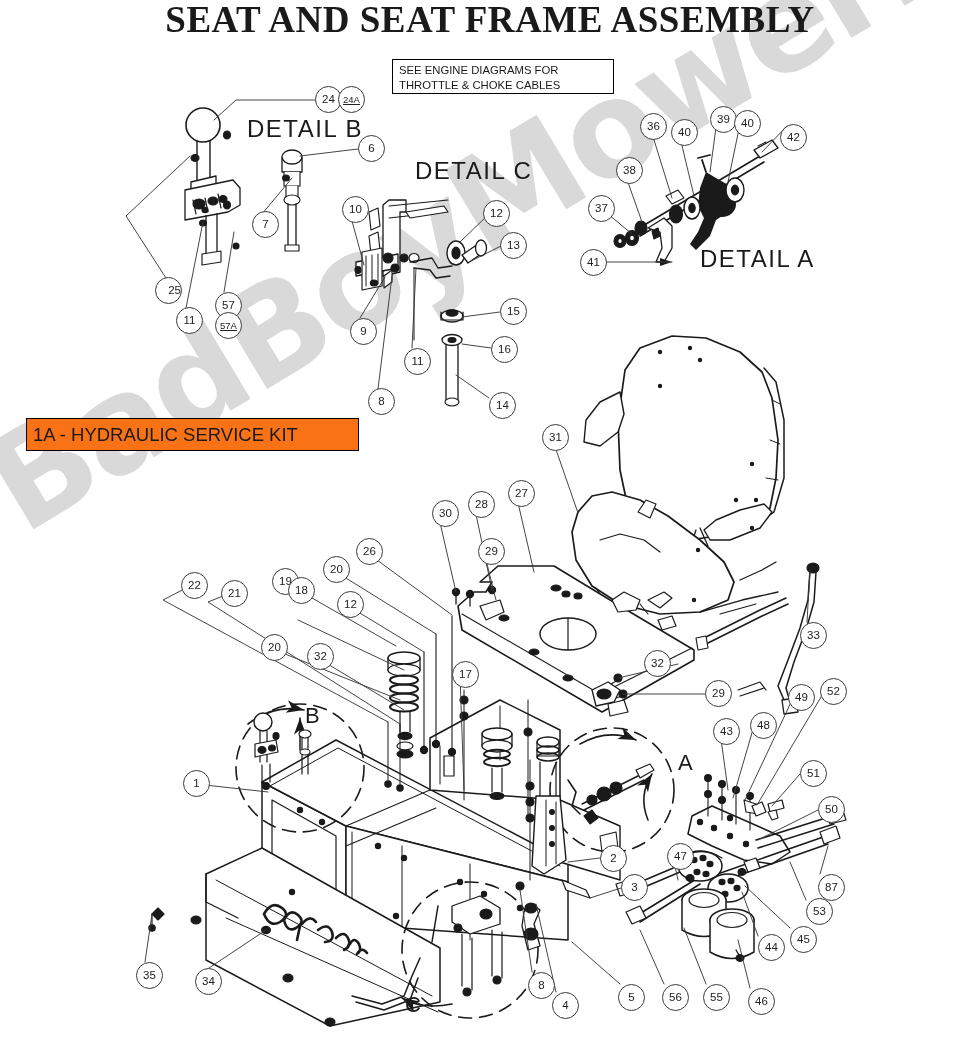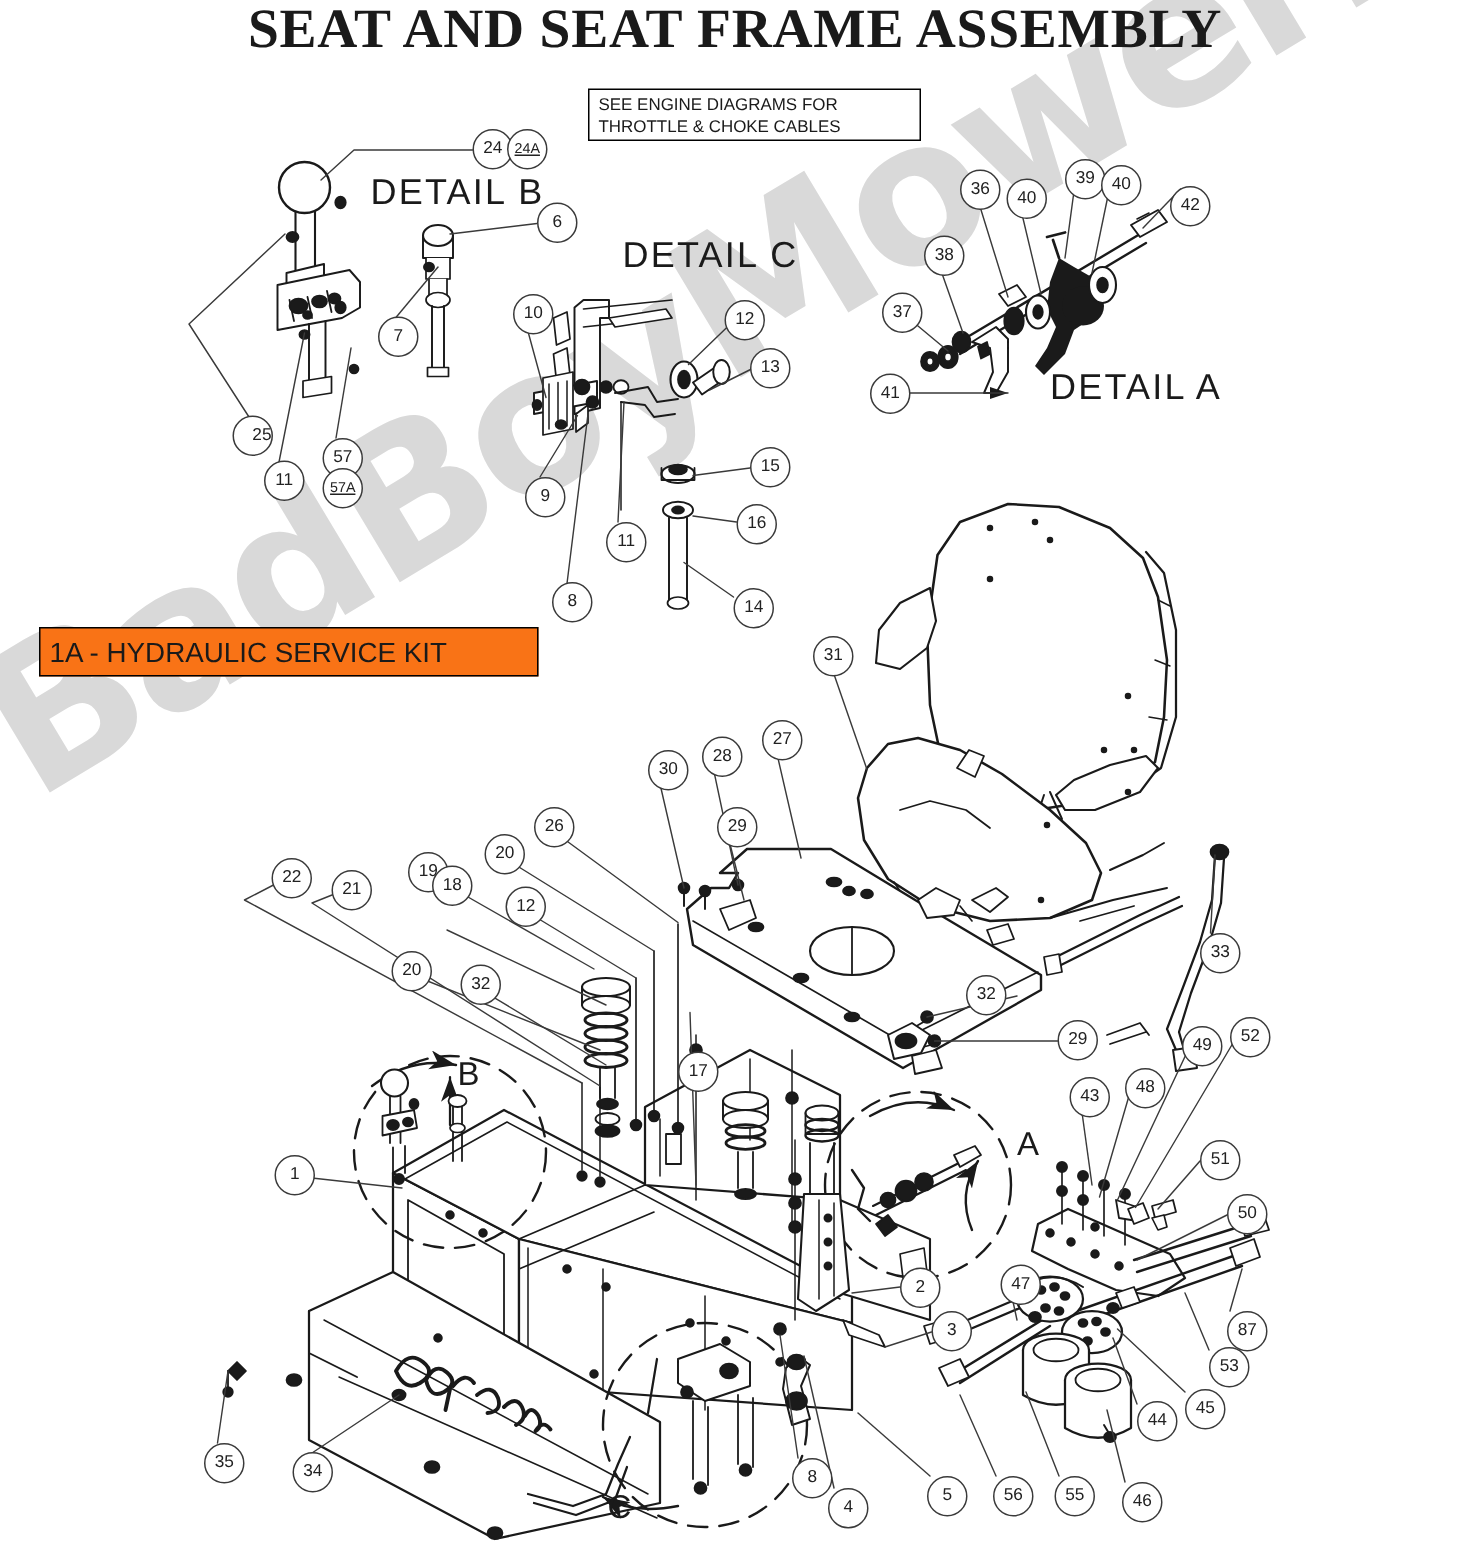--- a/index.html
+++ b/index.html
@@ -620,21 +620,21 @@
       <div class="cal" style="left: 478px; top: 538px;">29</div>
       <div class="cal" style="left: 356px; top: 538px;">26</div>
       <div class="cal" style="left: 323px; top: 556px;">20</div>
       <div class="cal" style="left: 272px; top: 568px;">19</div>
       <div class="cal" style="left: 337px; top: 591px;">12</div>
       <div class="cal" style="left: 288px; top: 577px; text-align: center;">18</div>
       <div class="cal" style="left: 181px; top: 572px;">22</div>
       <div class="cal" style="left: 221px; top: 580px;">21</div>
       <div class="cal" style="left: 261px; top: 634px;">20</div>
       <div class="cal" style="left: 307px; top: 643px;">32</div>
-      <div class="cal" style="left: 452px; top: 661px; margin-top: 40px;">17</div>
+      <div class="cal" style="left: 452px; top: 661px;">17</div>
       <div class="cal" style="left: 183px; top: 770px;">1</div>
       <div class="cal" style="left: 644px; top: 650px;">32</div>
       <div class="cal" style="left: 705px; top: 680px;">29</div>
       <div class="cal" style="left: 800px; top: 622px;">33</div>
       <div class="cal" style="left: 713px; top: 718px;">43</div>
       <div class="cal" style="left: 750px; top: 712px;">48</div>
       <div class="cal" style="left: 788px; top: 684px;">49</div>
       <div class="cal" style="left: 820px; top: 678px;">52</div>
       <div class="cal" style="left: 800px; top: 760px;">51</div>
       <div class="cal" style="left: 818px; top: 796px;">50</div>

